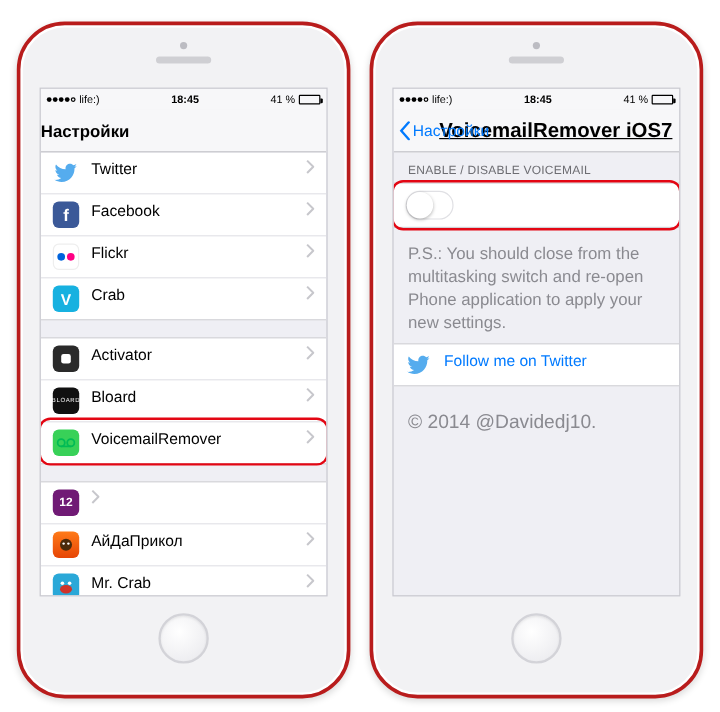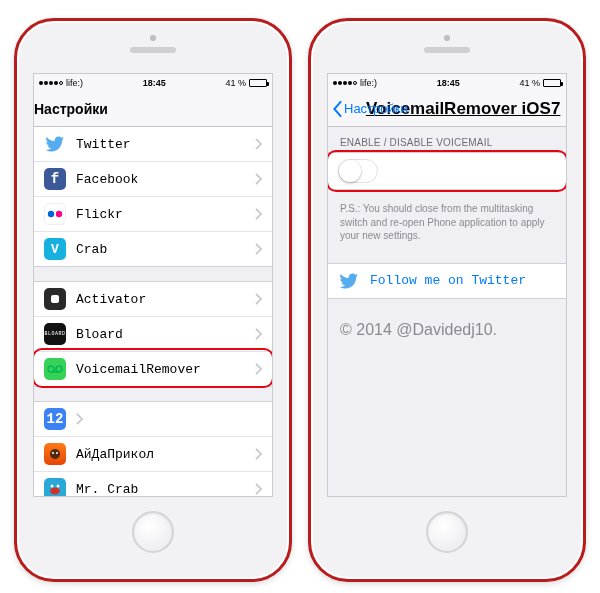--- a/index.html
+++ b/index.html
@@ -91,43 +91,42 @@
     font-size: 10px; color: #6d6d72; padding: 10px 12px 4px;
     text-transform: uppercase; letter-spacing: 0.02em;
   }
   .group {
     background: #fff;
     border-top: 1px solid #d0d0d5;
     border-bottom: 1px solid #d0d0d5;
     margin-bottom: 14px;
   }
   .row {
-    display: flex; align-items: center; gap: 10px;
+    display: flex; align-items: flex-start; gap: 10px;
     padding: 6px 10px;
     min-height: 34px;
     border-top: 1px solid #e3e3e8;
     position: relative;
-    font-family: Liberation Mono, monospace;
   }
   .row:first-child { border-top: none; }
   .row .label { flex: 1; color: #000; font-size: 13px; }
   .row .label.link { color: #007aff; }
   .chev { color: #c7c7cc; }
   .chev svg { width: 7px; height: 12px; display: block; }
   .app-icon {
     width: 22px; height: 22px; border-radius: 5px; flex: none;
     display: flex; align-items: center; justify-content: center;
     font-size: 14px; color: #fff;
   }
   .hl {
     position: absolute; border: 2.5px solid #e30613; border-radius: 10px;
     pointer-events: none;
   }
   .footer-note {
-    font-size: 10px; color: #8a8a90; padding: 6px 12px 20px; line-height: 1.35;
+    font-size: 14px; color: #8a8a90; padding: 6px 12px 8px; line-height: 1.35;
   }
   .toggle {
     width: 40px; height: 24px; background: #fff; border: 1.5px solid #e0e0e4;
     border-radius: 12px; position: relative; flex: none;
   }
   .toggle .knob {
     width: 22px; height: 22px; background: #fff; border-radius: 50%;
     position: absolute; top: 0; left: 0;
     box-shadow: 0 1px 3px rgba(0,0,0,0.3);
   }
@@ -250,21 +249,21 @@
                 <svg viewBox="0 0 8 14">
                   <path d="M1 1l6 6-6 6" stroke="#c7c7cc" stroke-width="2" fill="none"></path>
                 </svg>
               </span>
           </div>
           <div class="hl" style="left:-2px; right:-2px; top:66px; height:40px;"></div>
         </div>
 
         <div class="group">
           <div class="row">
-            <span class="app-icon" style="background:#3b82f6;font-size:14px;font-weight:700;">12</span>
+            <span class="app-icon" style="background:#701a75;font-size:10px;font-weight:700;">12</span>
             <span class="chev">
                 <svg viewBox="0 0 8 14">
                   <path d="M1 1l6 6-6 6" stroke="#c7c7cc" stroke-width="2" fill="none"></path>
                 </svg>
               </span>
           </div>
           <div class="row">
             <span class="app-icon" style="background:linear-gradient(#ff7a18,#e64505);">
               <svg width="14" height="14">
                   <circle cx="7" cy="7" r="5" fill="#4a2a0a"></circle>

